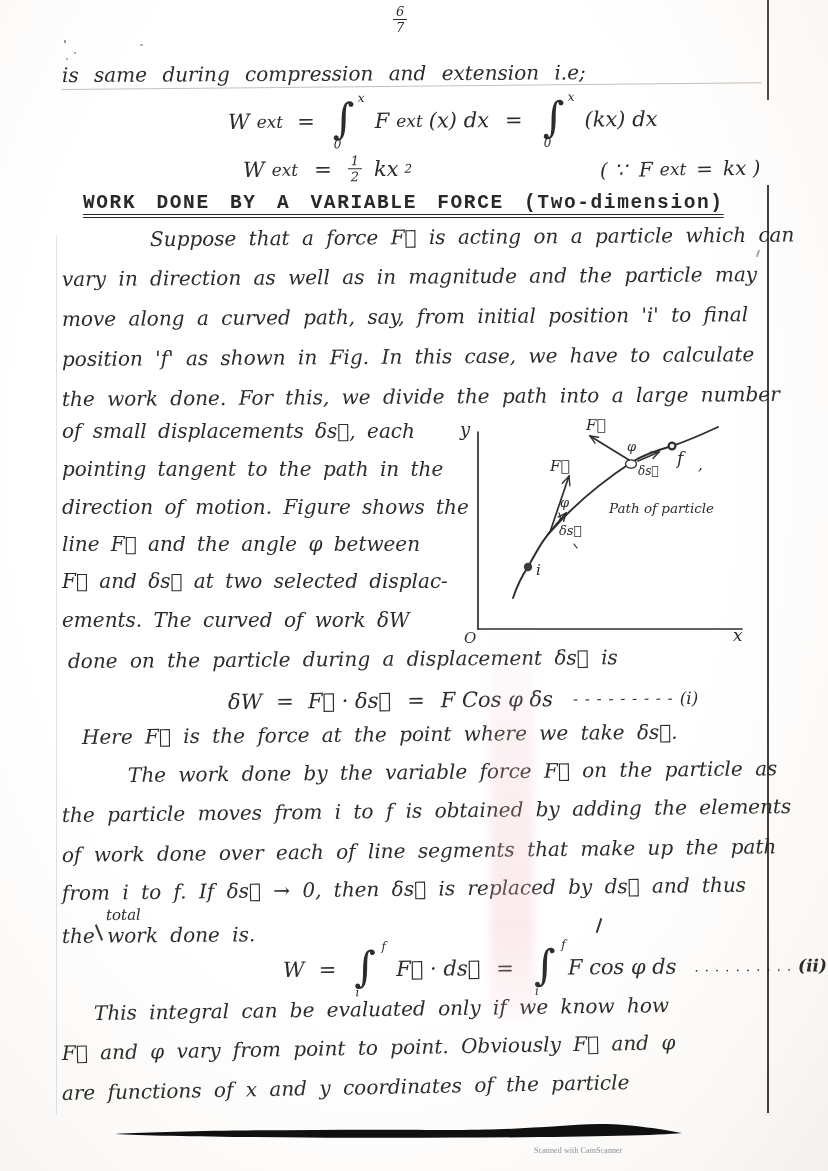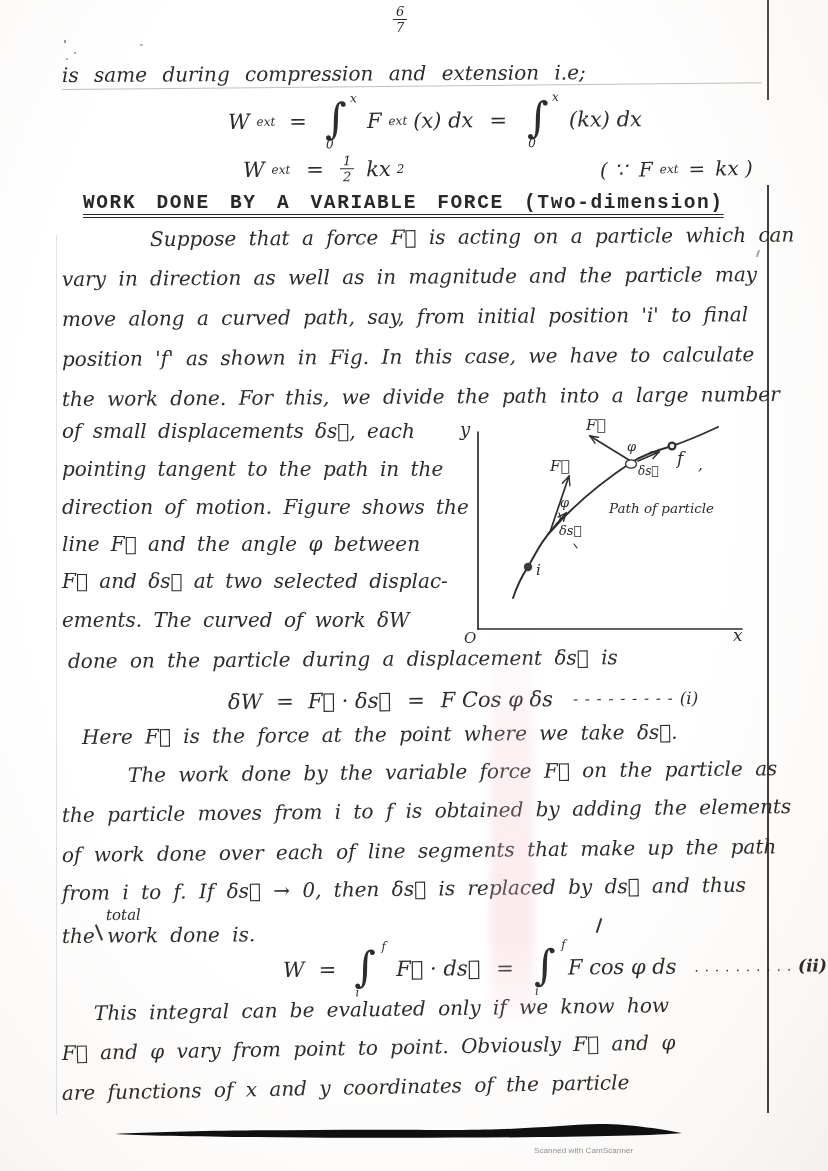--- a/index.html
+++ b/index.html
@@ -6,32 +6,32 @@
   #page{position:relative;width:828px;height:1171px;margin:0 auto;overflow:hidden;
         background:radial-gradient(ellipse at 45% 40%, #ffffff 55%, #faf8f6 85%, #f3f1ee 100%);}
   .abs{position:absolute;}
   .hand{font-family:"DejaVu Serif",serif;font-style:italic;color:#2d2c2a;font-size:20px;
         line-height:1.15;white-space:nowrap;word-spacing:6px;transform-origin:left center;}
   .head{font-family:Liberation Mono, monospace;font-weight:600;color:#2a2927;font-size:19.5px;
         letter-spacing:1.6px;word-spacing:7px;white-space:nowrap;
         text-decoration:underline double;text-underline-offset:6px;}
   .eq{display:flex;align-items:center;gap:6px;font-family:"DejaVu Serif",serif;font-style:italic;
       color:#2d2c2a;font-size:21px;white-space:nowrap;transform-origin:left center;}
-  .sb{font-size:12px;vertical-align:-7px;margin-left:1px;}
+  .sb{font-size:17px;vertical-align:-7px;margin-left:1px;}
   .sp{font-size:12px;vertical-align:9px;}
   .frac{display:inline-flex;flex-direction:column;align-items:center;font-size:13px;line-height:1.1;vertical-align:middle;}
   .frac .den{border-top:1.3px solid currentColor;padding:1px 3px 0;}
   .frac .num{padding:0 2px;}
   .int{position:relative;display:inline-block;width:26px;height:48px;margin:0 10px 0 4px;}
   .int .sign{font-size:42px;line-height:44px;font-style:italic;}
   .int .top{position:absolute;top:-6px;right:-6px;font-size:12px;}
   .int .bot{position:absolute;bottom:-6px;left:1px;font-size:12px;}
   .mark{position:absolute;background:#4a4946;}
   svg text{font-family:"DejaVu Serif",serif;font-style:italic;fill:#2d2c2a;}
-  .wm{font-family:Liberation Sans, sans-serif;font-size:8px;color:#8f8f8f;letter-spacing:0.1px;}
+  .wm{font-family:Liberation Serif, serif;font-size:8px;color:#8f8f8f;letter-spacing:0.1px;}
 </style>
 </head>
 <body>
 
 <div id="page">
 
   <div class="abs hand" style="left:393px;top:5px;font-size:16px;">
     <span class="frac">
       <span class="num">6</span>
       <span class="den">7</span>

